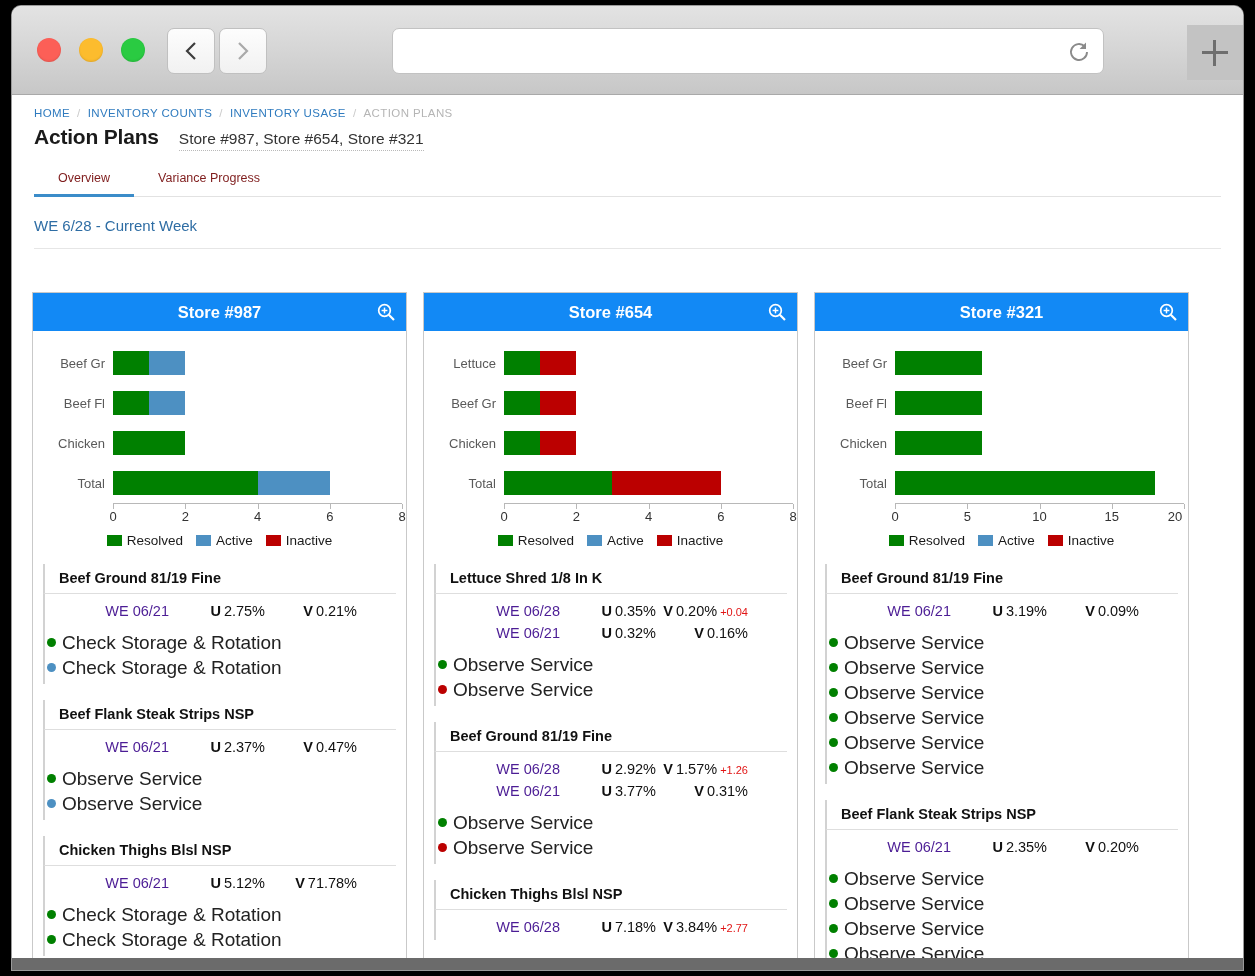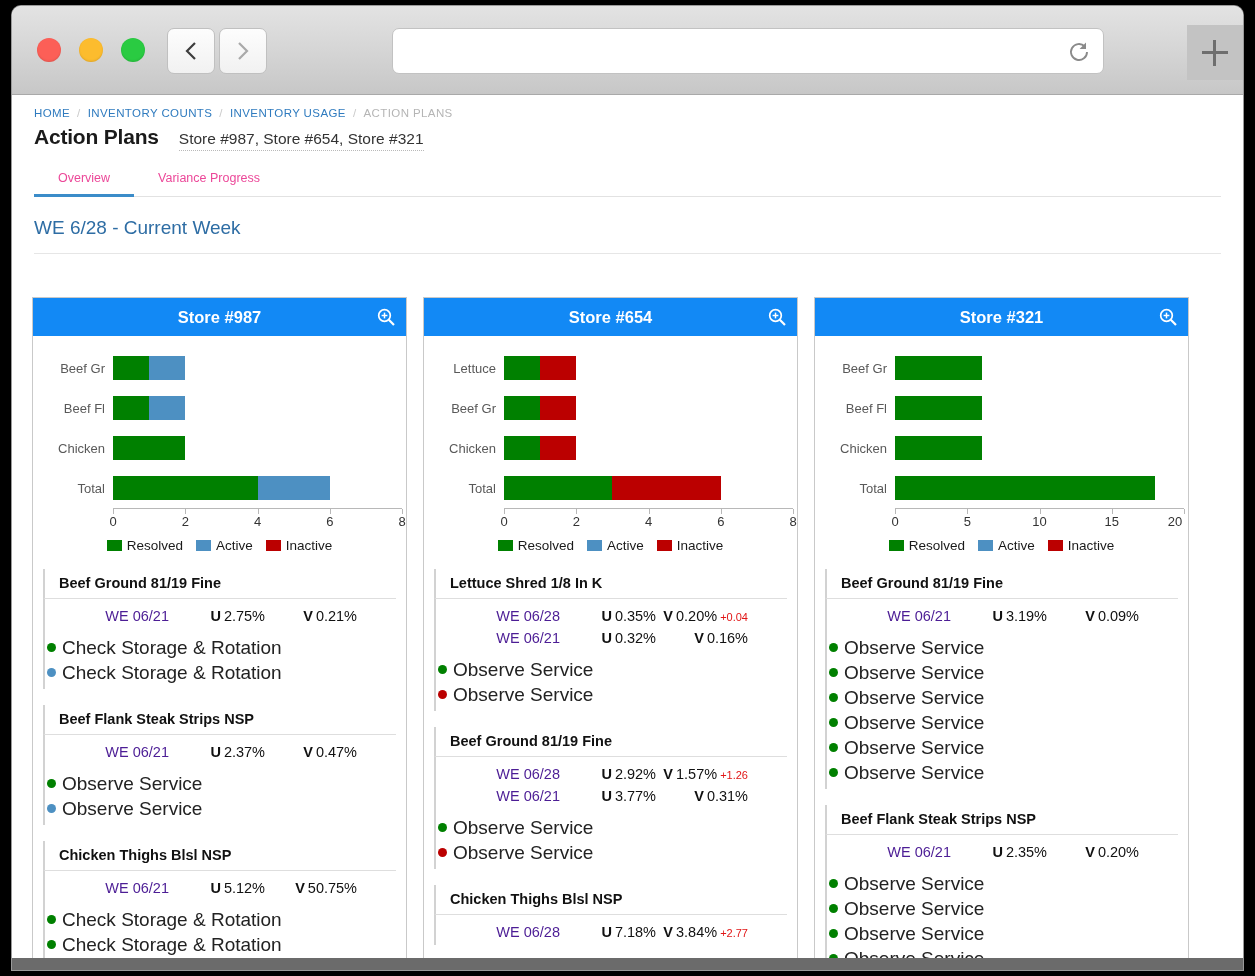--- a/index.html
+++ b/index.html
@@ -83,30 +83,30 @@
     margin-left: 20px; font-size: 15.5px; color: #333;
     border-bottom: 1px dotted #b9b9b9; padding-bottom: 2px;
   }
 
   .tabs {
     margin: 14px 22px 0 22px;
     border-bottom: 1px solid #e2e2e2;
     display: flex; gap: 0;
   }
   .tab {
-    font-size: 12.5px; color: #ec4899;
+    font-size: 12.5px; color: #7f1d1d;
     padding: 6px 24px 9px 24px;
     border-bottom: 3px solid transparent;
     margin-bottom: -1px;
   }
   .tab.active { border-bottom-color: #3b8cc9; }
 
   .weektitle {
     margin: 20px 22px 0 22px;
-    font-size: 19px; color: #2e6da4; font-weight: 400;
+    font-size: 15px; color: #2e6da4; font-weight: 400;
     padding-bottom: 14px;
     border-bottom: 1px solid #e6e6e6;
   }
 
   .cards {
     display: flex; gap: 16px;
     padding: 16px 20px 0 20px;
   }
   .card {
     width: 375px;
@@ -367,21 +367,21 @@
                   </div>
                 </div>
               </div>
             </div>
             <div class="section">
               <div class="section-title">Chicken Thighs Blsl NSP</div>
               <div class="section-body">
                 <div class="metric-row">
                   <span class="m-we">WE 06/21</span>
                   <span class="m-u"><b>U</b><span>5.12%</span></span>
-                  <span class="m-v"><b>V</b><span>50.75%</span></span>
+                  <span class="m-v"><b>V</b><span>71.78%</span></span>
                 </div>
                 <div class="bullets">
                   <div class="bullet">
                     <span class="dot green"></span>
                     <span>Check Storage &amp; Rotation</span>
                   </div>
                   <div class="bullet">
                     <span class="dot green"></span>
                     <span>Check Storage &amp; Rotation</span>
                   </div>

